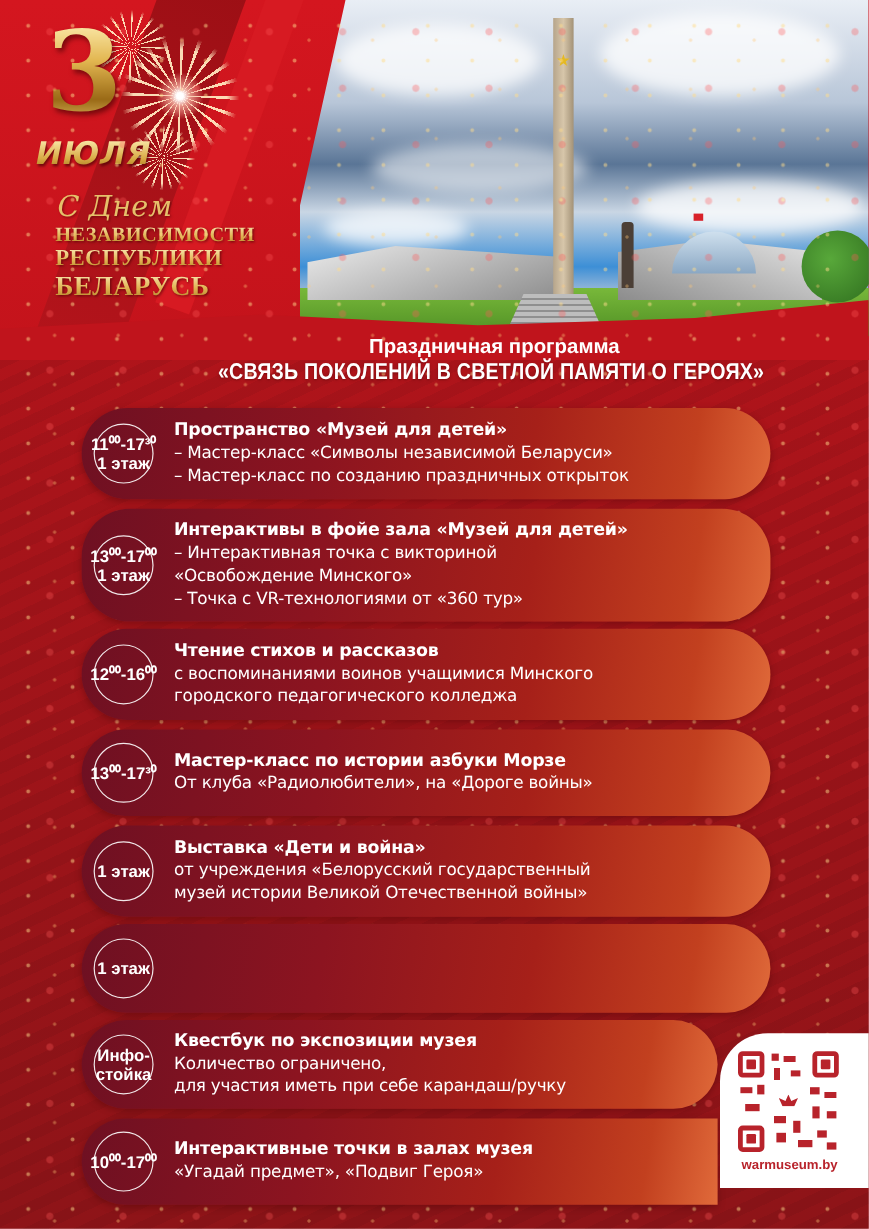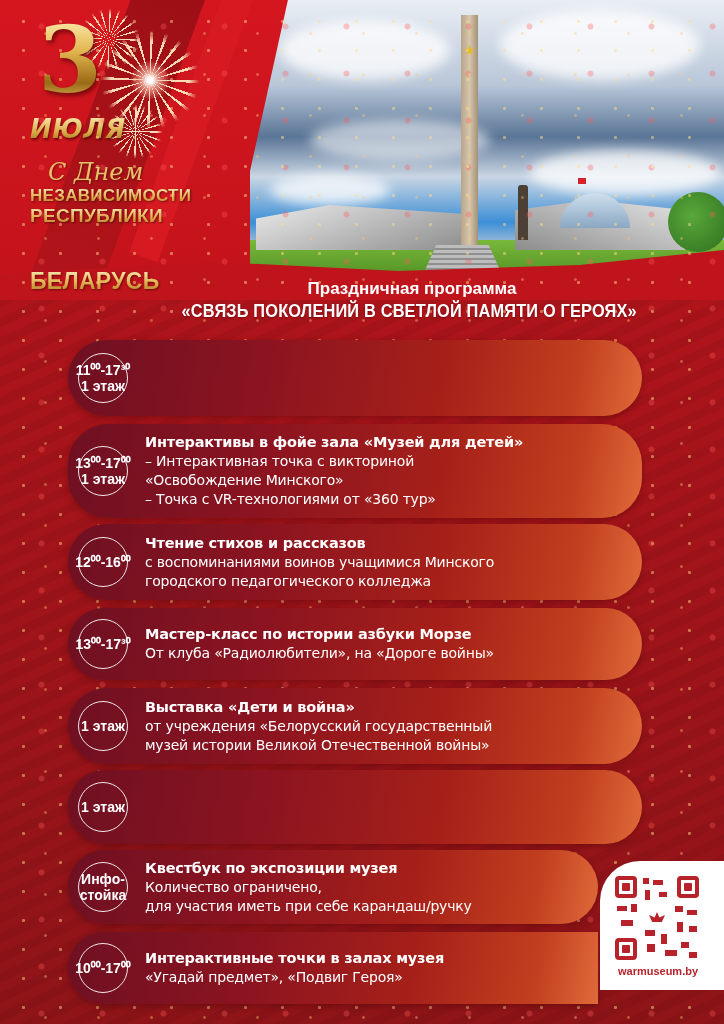--- a/index.html
+++ b/index.html
@@ -95,29 +95,29 @@
     -webkit-background-clip: text; background-clip: text; -webkit-text-fill-color: transparent;
     filter: drop-shadow(1px 2px 1px rgba(60,0,0,0.6));
   }
   .holiday-script {
     position: absolute; left: 33px; top: 158px;
     font-family: "DejaVu Serif", serif; font-style: italic; font-size: 24px; color: #e6c06a;
     filter: drop-shadow(1px 1px 1px rgba(60,0,0,0.5));
     margin-left: 15px;
   }
   .holiday-line {
-    position: absolute; left: 30px;
-    font-family: Liberation Sans, sans-serif; font-weight: bold; font-size: 20px; letter-spacing: 0.3px;
+    position: absolute; left: 46px;
+    font-family: Liberation Serif, serif; font-weight: bold; font-size: 20px; letter-spacing: 0.3px;
     background: linear-gradient(180deg, #fff2c2 0%, #e0b150 55%, #a6761f 100%);
     -webkit-background-clip: text; background-clip: text; -webkit-text-fill-color: transparent;
     filter: drop-shadow(1px 1px 1px rgba(60,0,0,0.6));
   }
   .hl1 { top: 186px; font-size: 17px; }
   .hl2 { top: 205px; font-size: 19px; }
-  .hl3 { top: 226px; font-size: 23px; margin-top: 42px; }
+  .hl3 { top: 226px; font-size: 23px; }
 
   .prog-sub {
     position: absolute; left: 0; width: 724px; top: 279px; text-align: center;
     padding-left: 100px;
     font-family: "Liberation Sans", sans-serif; font-weight: bold; font-size: 17px; color: #fff;
   }
   .prog-title {
     position: absolute; left: 0; width: 724px; top: 300px; text-align: center;
     padding-left: 98px;
     font-family: "Liberation Sans", sans-serif; font-weight: bold; font-size: 19px; color: #fff;
@@ -214,20 +214,25 @@
 
 <div class="prog-sub">Праздничная программа</div>
 <div class="prog-title">«СВЯЗЬ ПОКОЛЕНИЙ В СВЕТЛОЙ ПАМЯТИ О ГЕРОЯХ»</div>
 
 <div class="program">
 
   <div class="card" style="top:0px;height:76px;">
     <div class="badge">
       <span>11⁰⁰-17³⁰</span>
       <span>1 этаж</span>
+    </div>
+    <div class="card-text">
+      <div class="card-title">Пространство «Музей для детей»</div>
+      <div class="card-line">– Мастер-класс «Символы независимой Беларуси»</div>
+      <div class="card-line">– Мастер-класс по созданию праздничных открыток</div>
     </div>
   </div>
 
   <div class="card" style="top:84px;height:94px;">
     <div class="badge">
       <span>13⁰⁰-17⁰⁰</span>
       <span>1 этаж</span>
     </div>
     <div class="card-text">
       <div class="card-title">Интерактивы в фойе зала «Музей для детей»</div>

